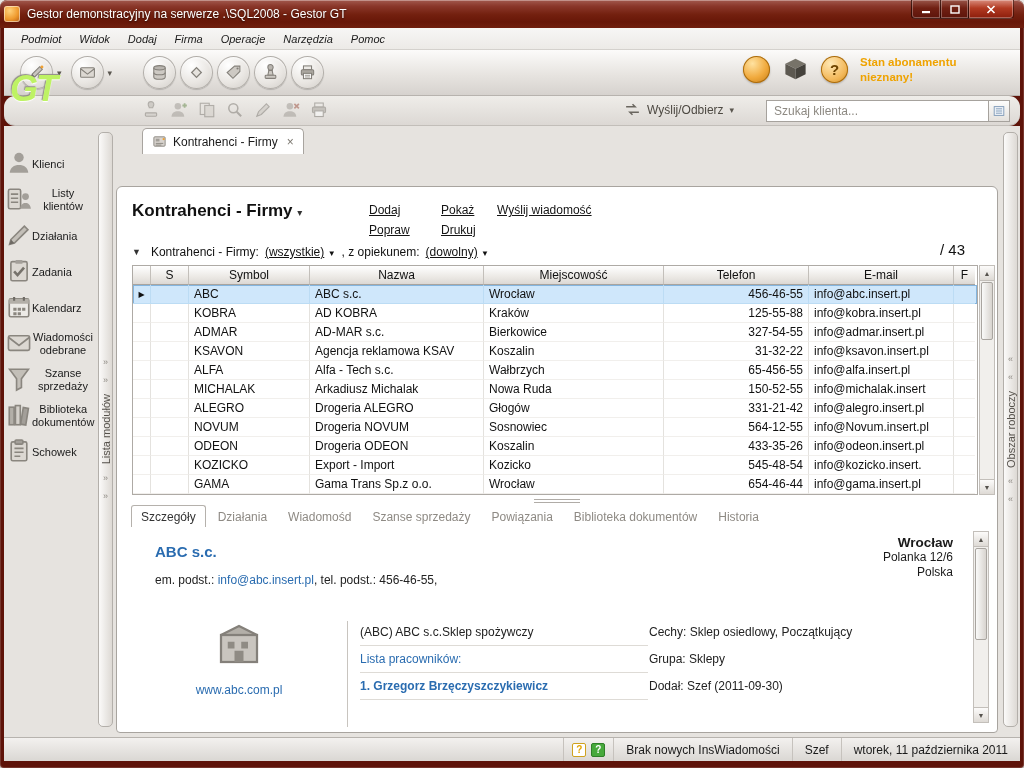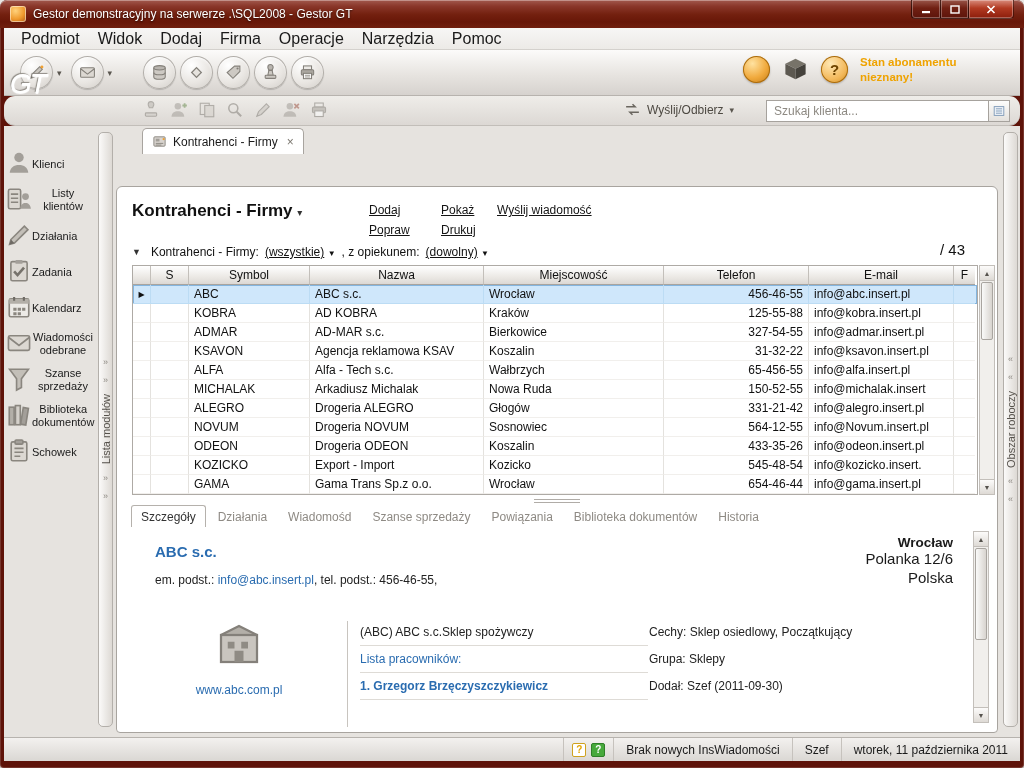--- a/index.html
+++ b/index.html
@@ -8,46 +8,46 @@
   svg { display:block; }
 
   .win { position:relative; width:1024px; height:768px; background:#5e1309;
          border-radius:7px 7px 4px 4px; overflow:hidden;
          box-shadow: inset 0 0 0 1px rgba(255,255,255,.15); }
 
   
   .titlebar { position:absolute; left:0; top:0; width:100%; height:28px; border-radius:7px 7px 0 0;
     background:linear-gradient(180deg,#a2594e,#8a372a 22%,#73200f 52%,#681708 78%,#701f0e);
     box-shadow: inset 0 1px 0 rgba(255,255,255,.35);
-    display:flex; align-items:center; padding:0 10px; }
+    display:flex; align-items:center; padding:0 4px; }
   .app-ico { width:16px; height:16px; border-radius:3px; margin-right:7px; flex:0 0 auto;
     background:radial-gradient(circle at 35% 30%, #ffd27c, #ef9a2e 55%, #b35a10);
     box-shadow: inset 0 0 0 1px rgba(255,255,255,.5); }
   .title-text { color:#fff; font-size:12px; text-shadow:0 1px 2px rgba(0,0,0,.65); white-space:nowrap; }
   .win-controls { position:absolute; top:0; right:10px; display:flex; }
   .wbtn { height:19px; display:flex; align-items:center; justify-content:center;
     border:1px solid rgba(20,5,2,.6); border-top:none;
     box-shadow: inset 0 0 0 1px rgba(255,255,255,.3);
     background:linear-gradient(#9a564a,#702013 45%,#5d140a); cursor:default; }
   .wbtn.min { width:30px; border-radius:0 0 0 4px; }
   .wbtn.max { width:28px; border-left:none; }
   .wbtn.close { width:45px; border-radius:0 0 4px 0; border-left:none;
     background:linear-gradient(#d98c7c,#b23a22 45%,#8d1e0c); }
 
   
   .menubar { position:absolute; left:4px; right:4px; top:28px; height:22px;
     background:linear-gradient(#f7f6f5,#eceae7); border-bottom:1px solid #d4d1cd;
     display:flex; align-items:center; padding-left:8px; }
-  .menu-item { font-size:16px; color:#1a1a1a; padding:1px 9px; cursor:default; }
+  .menu-item { font-size:11px; color:#1a1a1a; padding:1px 9px; cursor:default;font-style:italic; }
 
   
   .toolbar { position:absolute; left:4px; right:4px; top:50px; height:46px;
     background:linear-gradient(#fcfbfa,#e7e4e0 55%,#d6d2ce); border-bottom:1px solid #b7b3ae; }
-  .gtlogo { position:absolute; left:10px; top:68px; font-size:28px; font-style:italic; font-weight:normal;
-    color:#ffffff; text-shadow:0 1px 1px #fff, -1px -1px 1px #8f8b85; z-index:2; letter-spacing:-2px; }
+  .gtlogo { position:absolute; left:10px; top:68px; font-size:36px; font-style:italic; font-weight:bold;
+    color:#bef264; text-shadow:0 1px 1px #fff, -1px -1px 1px #8f8b85; z-index:2; letter-spacing:-2px; }
   .tb-left { position:absolute; left:16px; top:6px; display:flex; align-items:center; }
   .circle-btn { width:33px; height:33px; border-radius:50%;
     background:radial-gradient(circle at 35% 28%, #ffffff, #e9e6e2 55%, #cfcbc6);
     box-shadow: inset 0 0 0 1px #b1ada8, inset 0 2px 3px rgba(255,255,255,.9), 0 1px 1px rgba(0,0,0,.18);
     display:flex; align-items:center; justify-content:center; margin-right:4px; }
   .circle-btn svg { width:17px; height:17px; }
   .dd { font-size:9px; color:#5a564f; margin:0 9px 0 0; }
   .tb-group-gap { width:22px; }
   .tb-right { position:absolute; right:8px; top:5px; display:flex; align-items:center; gap:12px; }
   .coin { width:27px; height:27px; border-radius:50%;
@@ -154,21 +154,21 @@
     border-bottom:1px solid #d8d5d0; }
   .dtab { font-size:12px; color:#8e8a84; padding:4px 9px 4px; white-space:nowrap; cursor:default; }
   .dtab.active { background:#fff; border:1px solid #b5b1ac; border-bottom:1px solid #fff;
     border-radius:3px 3px 0 0; color:#333; margin-bottom:-1px; }
 
   .details { position:absolute; left:0; right:0; top:340px; bottom:1px; background:#fff;
     border-radius:0 0 4px 4px; }
   .dname { position:absolute; left:38px; top:16px; font-size:15px; font-weight:bold; color:#2a6cb0; }
   .daddr { position:absolute; right:44px; top:8px; text-align:right; color:#1a1a1a; }
   .daddr .city { font-size:13.5px; font-weight:bold; }
-  .daddr .street, .daddr .country { font-size:15px; line-height:1.25;padding-left:40px; }
+  .daddr .street, .daddr .country { font-size:12px; line-height:1.25;padding-left:40px; }
   .dcontact { position:absolute; left:38px; top:46px; font-size:12px; color:#222; }
   .blue-link { color:#2a6cb0; }
   .dicon { position:absolute; left:66px; top:90px; width:112px; text-align:center; }
   .dicon svg { width:54px; height:54px; margin:0 auto; }
   .dsite { display:inline-block; margin-top:12px; font-size:12px; color:#2a6cb0; }
   .vline { position:absolute; left:230px; top:94px; width:1px; height:106px; background:#c8c4bf; }
   .mrows { position:absolute; left:243px; top:92px; width:288px; }
   .mrow { height:27px; line-height:27px; font-size:12px; color:#222; border-bottom:1px solid #dedbd6;
     white-space:nowrap; overflow:hidden; }
   .mrow.blue { color:#2a6cb0; }

